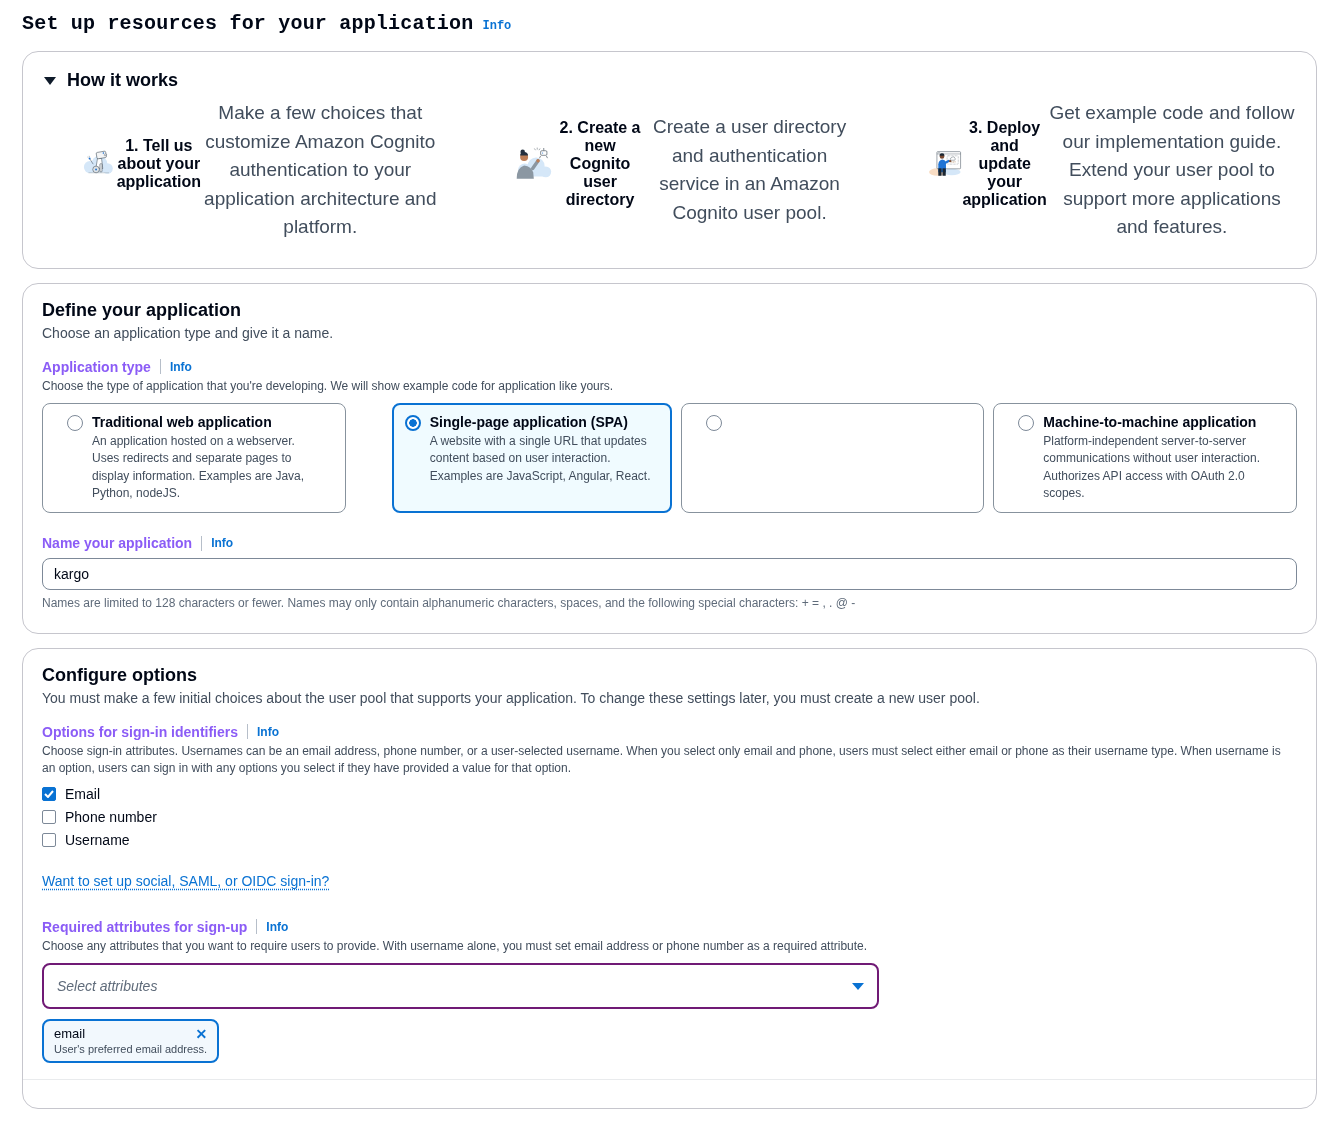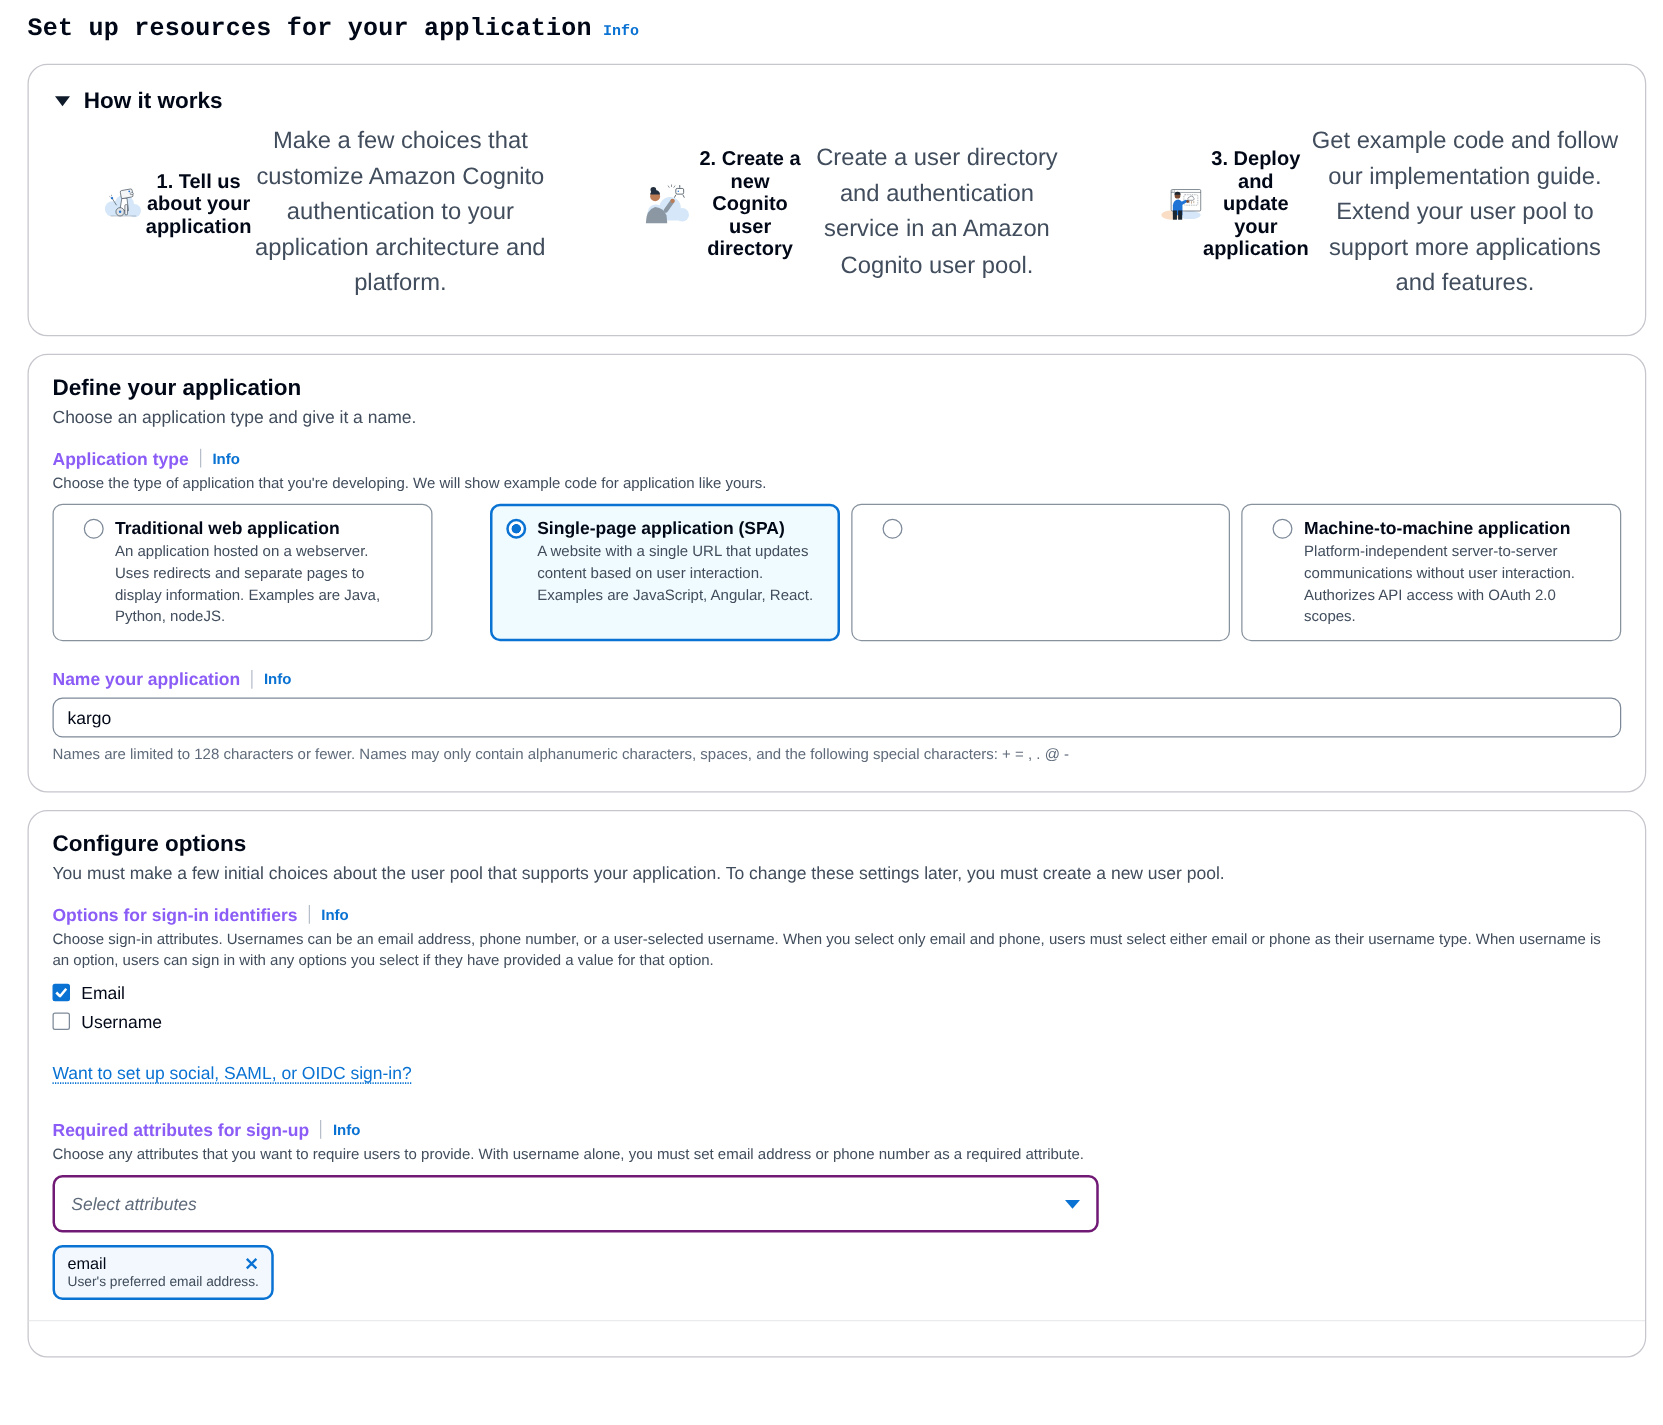--- a/index.html
+++ b/index.html
@@ -241,20 +241,24 @@
         <div class="cb-row">
           <span class="checkbox checked">
             <svg width="10" height="8" viewBox="0 0 10 8">
                 <polyline points="1,4 4,7 9,1" fill="none" stroke="#ffffff" stroke-width="2"></polyline>
               </svg>
           </span>
           <span class="cb-label">Email</span>
         </div>
         <div class="cb-row">
           <span class="checkbox"></span>
+          <span class="cb-label">Phone number</span>
+        </div>
+        <div class="cb-row">
+          <span class="checkbox"></span>
           <span class="cb-label">Username</span>
         </div>
       </div>
 
       <span class="dashed-link">Want to set up social, SAML, or OIDC sign-in?</span>
 
       <div class="field-label-row" style="margin-top:30px;">
         <span class="field-label">Required attributes for sign-up</span>
         <span class="vdiv"></span>
         <span class="info-link">Info</span>

